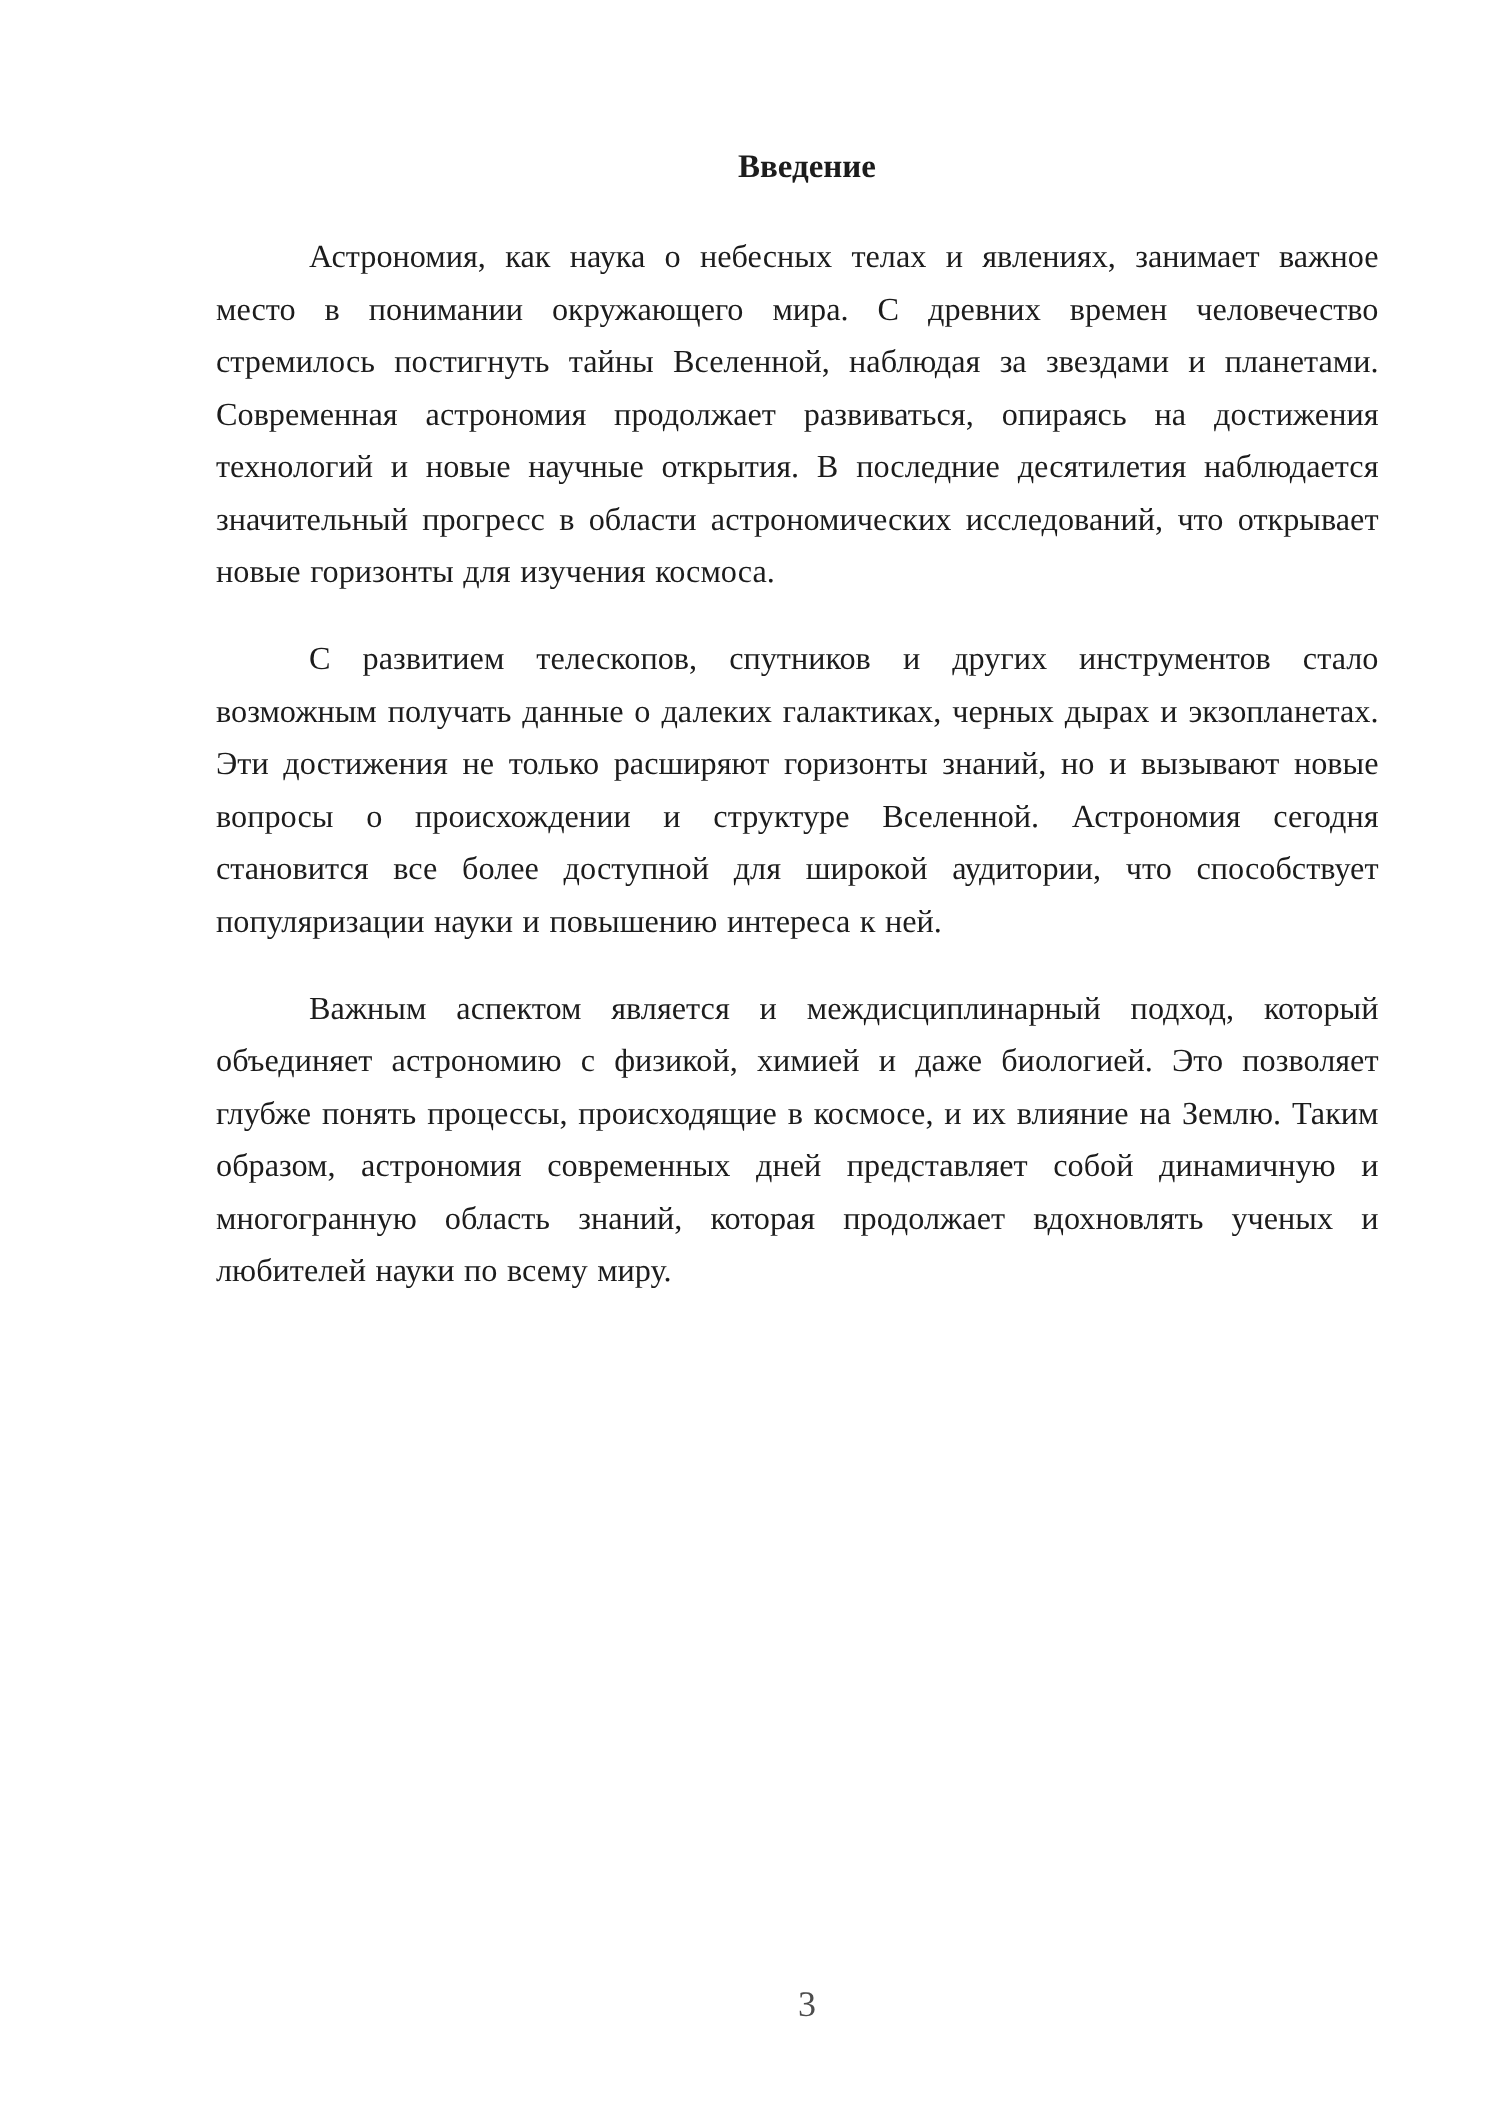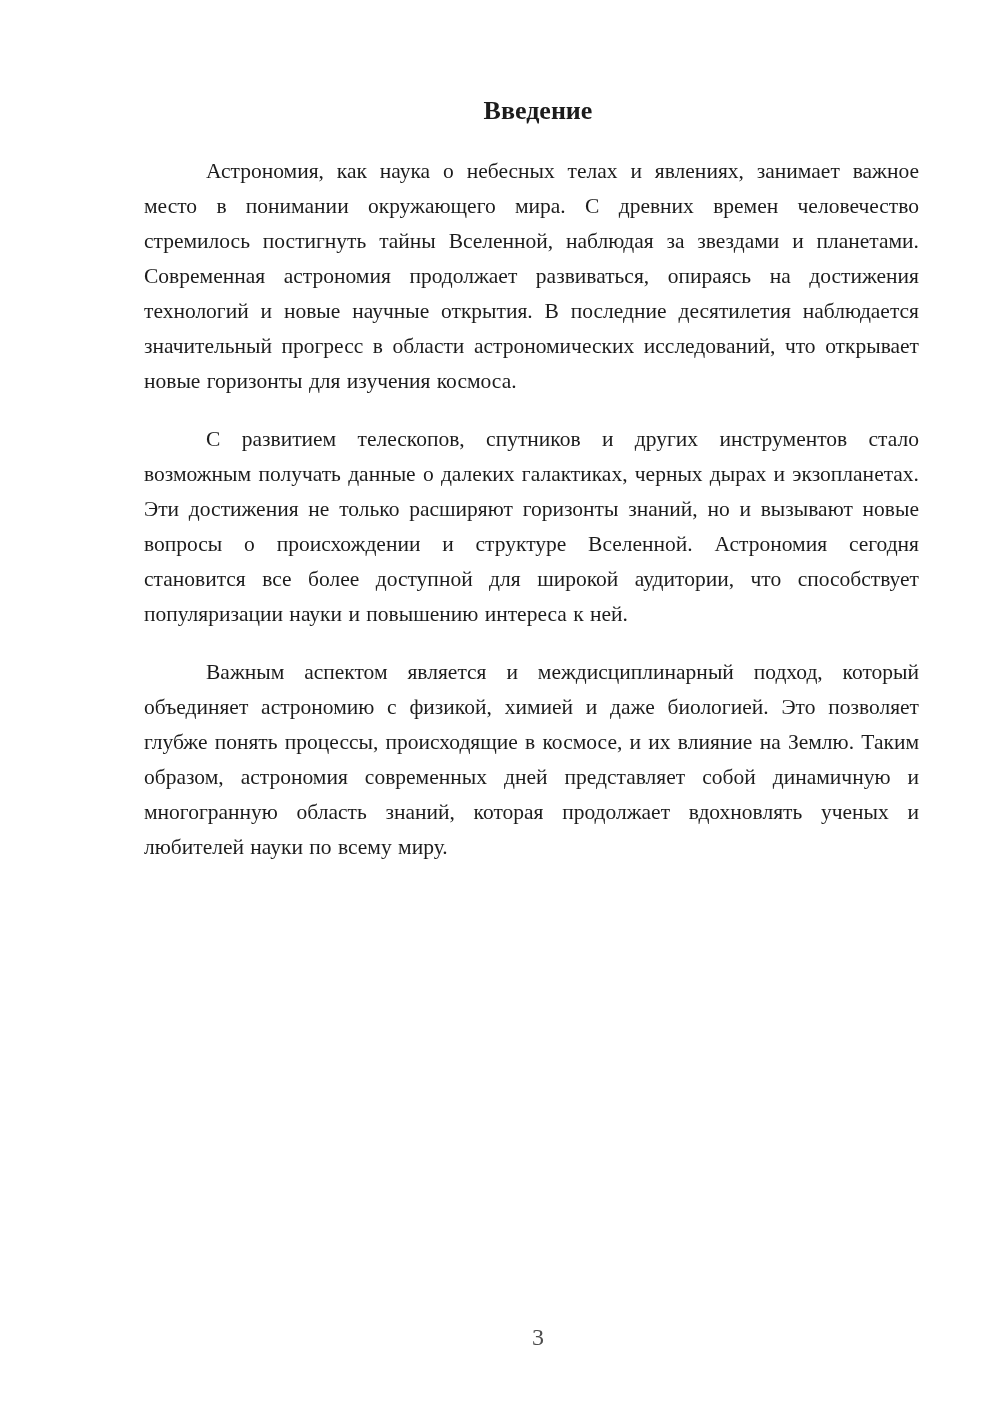--- a/index.html
+++ b/index.html
@@ -17,21 +17,21 @@
     box-sizing: border-box;
     overflow: hidden;
   }
   .content {
     position: absolute;
     top: 98px;
     left: 144px;
     width: 788px;
   }
   .doc-heading {
-    font-size: 26px;
+    font-size: 22px;
     font-weight: bold;
     text-align: center;
     margin: 0 0 30px 0;
     line-height: 26px;
   }
   .doc-paragraph {
     font-size: 21.5px;
     line-height: 35px;
     text-align: justify;
     text-indent: 62px;

